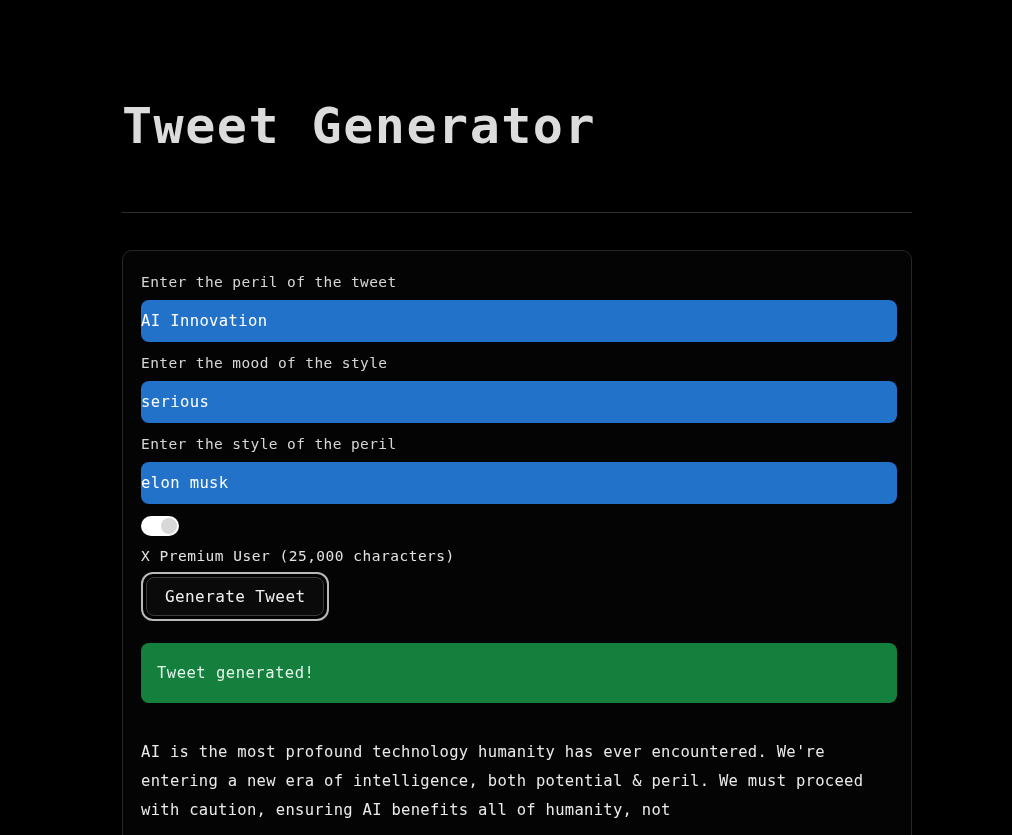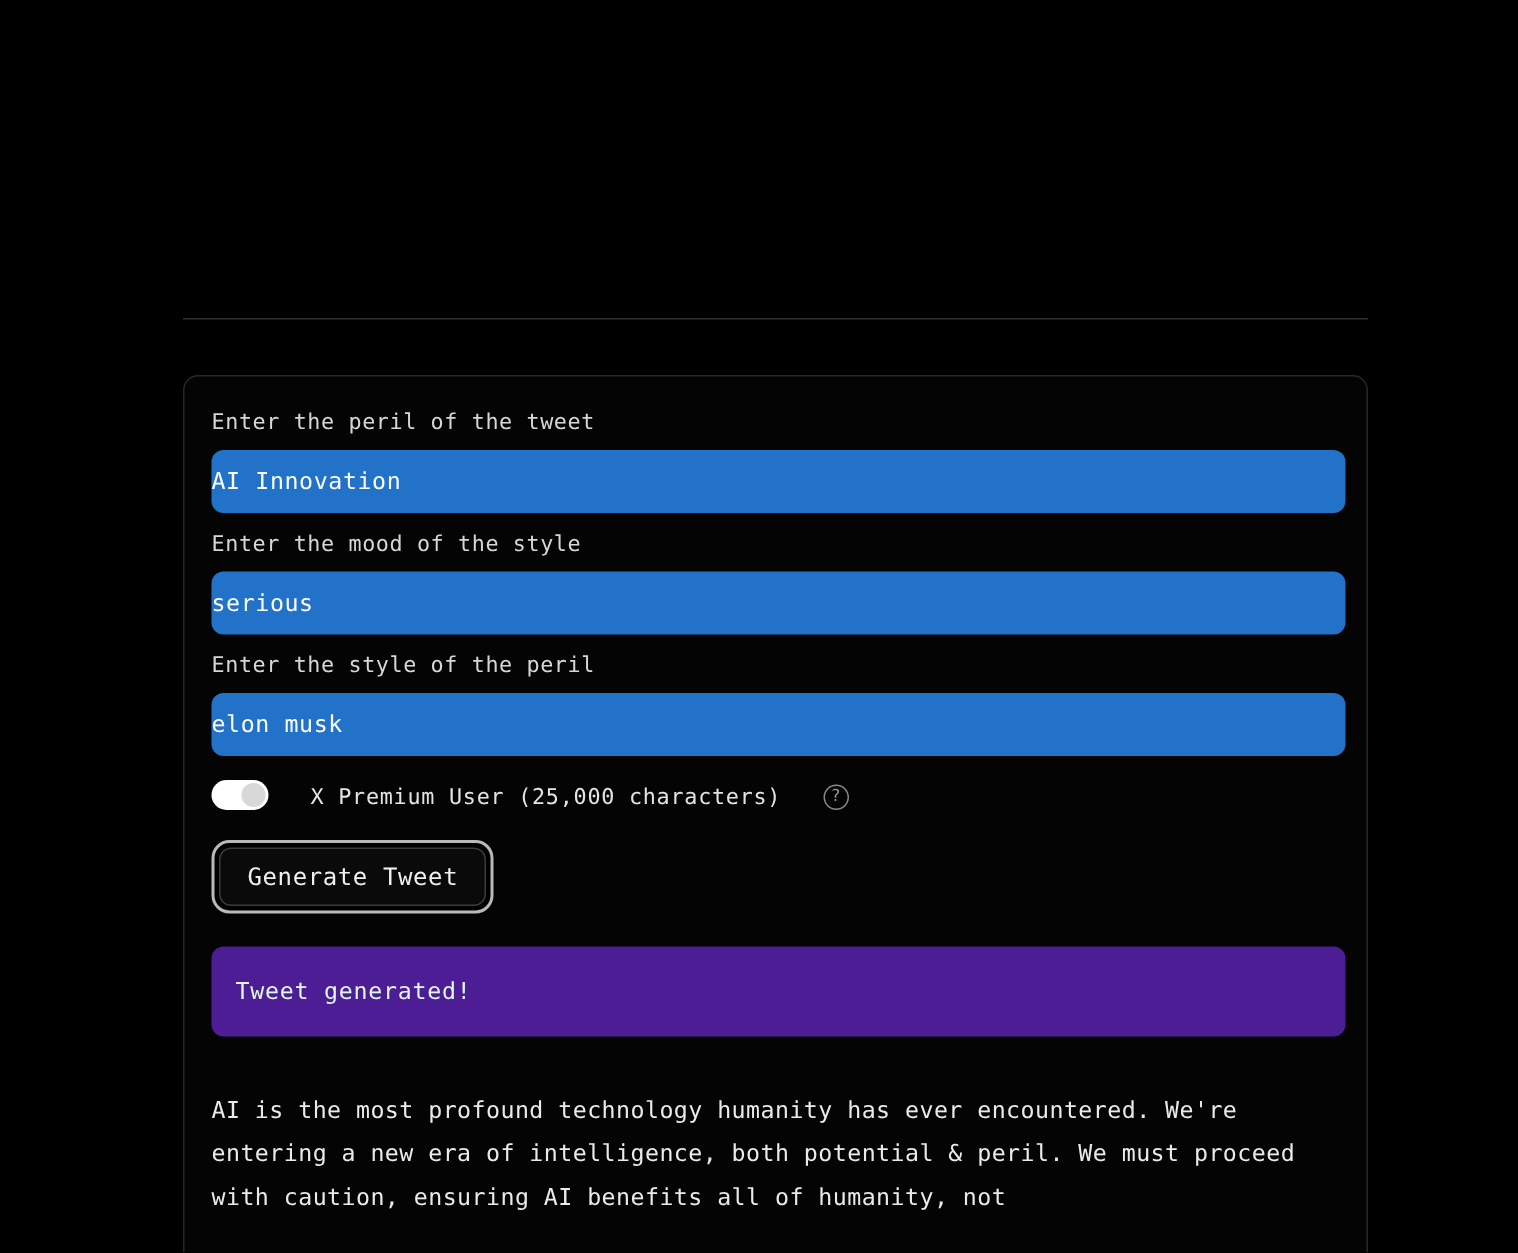--- a/index.html
+++ b/index.html
@@ -83,25 +83,26 @@
     padding: 0 0;
     outline: none;
     display: block;
     margin-bottom: 12px;
   }
   .text-input::placeholder { color: #cfe2f7; }
 
   
   .toggle-row {
     display: flex;
-    align-items: flex-end;
-    gap: 28px;
+    align-items: flex-start;
+    gap: 12px;
     margin-top: 12px;
     margin-bottom: 8px;
     height: 24px;
+    flex-direction: column;
   }
   .toggle {
     position: relative;
     width: 38px;
     height: 20px;
     border-radius: 999px;
     background: #ffffff;
     flex: 0 0 auto;
     cursor: pointer;
   }
@@ -130,21 +131,21 @@
     line-height: 14px;
     text-align: center;
     font-family: "DejaVu Sans", "Liberation Sans", sans-serif;
     flex: 0 0 auto;
     cursor: pointer;
   }
 
   
   .btn-wrap {
     display: inline-block;
-    margin-top: 12px;
+    margin-top: 24px;
     padding: 3px;
     border: 2px solid #b9b9b9;
     border-radius: 12px;
     background: #000000;
   }
   .gen-btn {
     display: block;
     background: #0a0a0a;
     border: 1px solid #3a3a3a;
     border-radius: 8px;
@@ -155,21 +156,21 @@
     padding: 9px 18px;
     cursor: pointer;
     white-space: nowrap;
   }
 
   
   .success-box {
     margin-top: 22px;
     width: 756px;
     height: 60px;
-    background: #4c1d95;
+    background: #15803d;
     border-radius: 8px;
     display: flex;
     align-items: center;
     padding: 0 16px;
   }
   .success-text {
     font-size: 15.5px;
     color: #e2f6e9;
     letter-spacing: 0.5px;
   }
@@ -184,20 +185,21 @@
     letter-spacing: 0.3px;
     white-space: pre-wrap;
     word-break: normal;
   }
 </style>
 </head>
 <body>
 
 <div class="page">
 
+  <div class="app-title">Tweet Generator</div>
 
   <div class="divider"></div>
 
   <div class="card">
 
     
     <div class="field-label">Enter the peril of the tweet</div>
     <input class="text-input" type="text" value="AI Innovation" style="">
 
     

